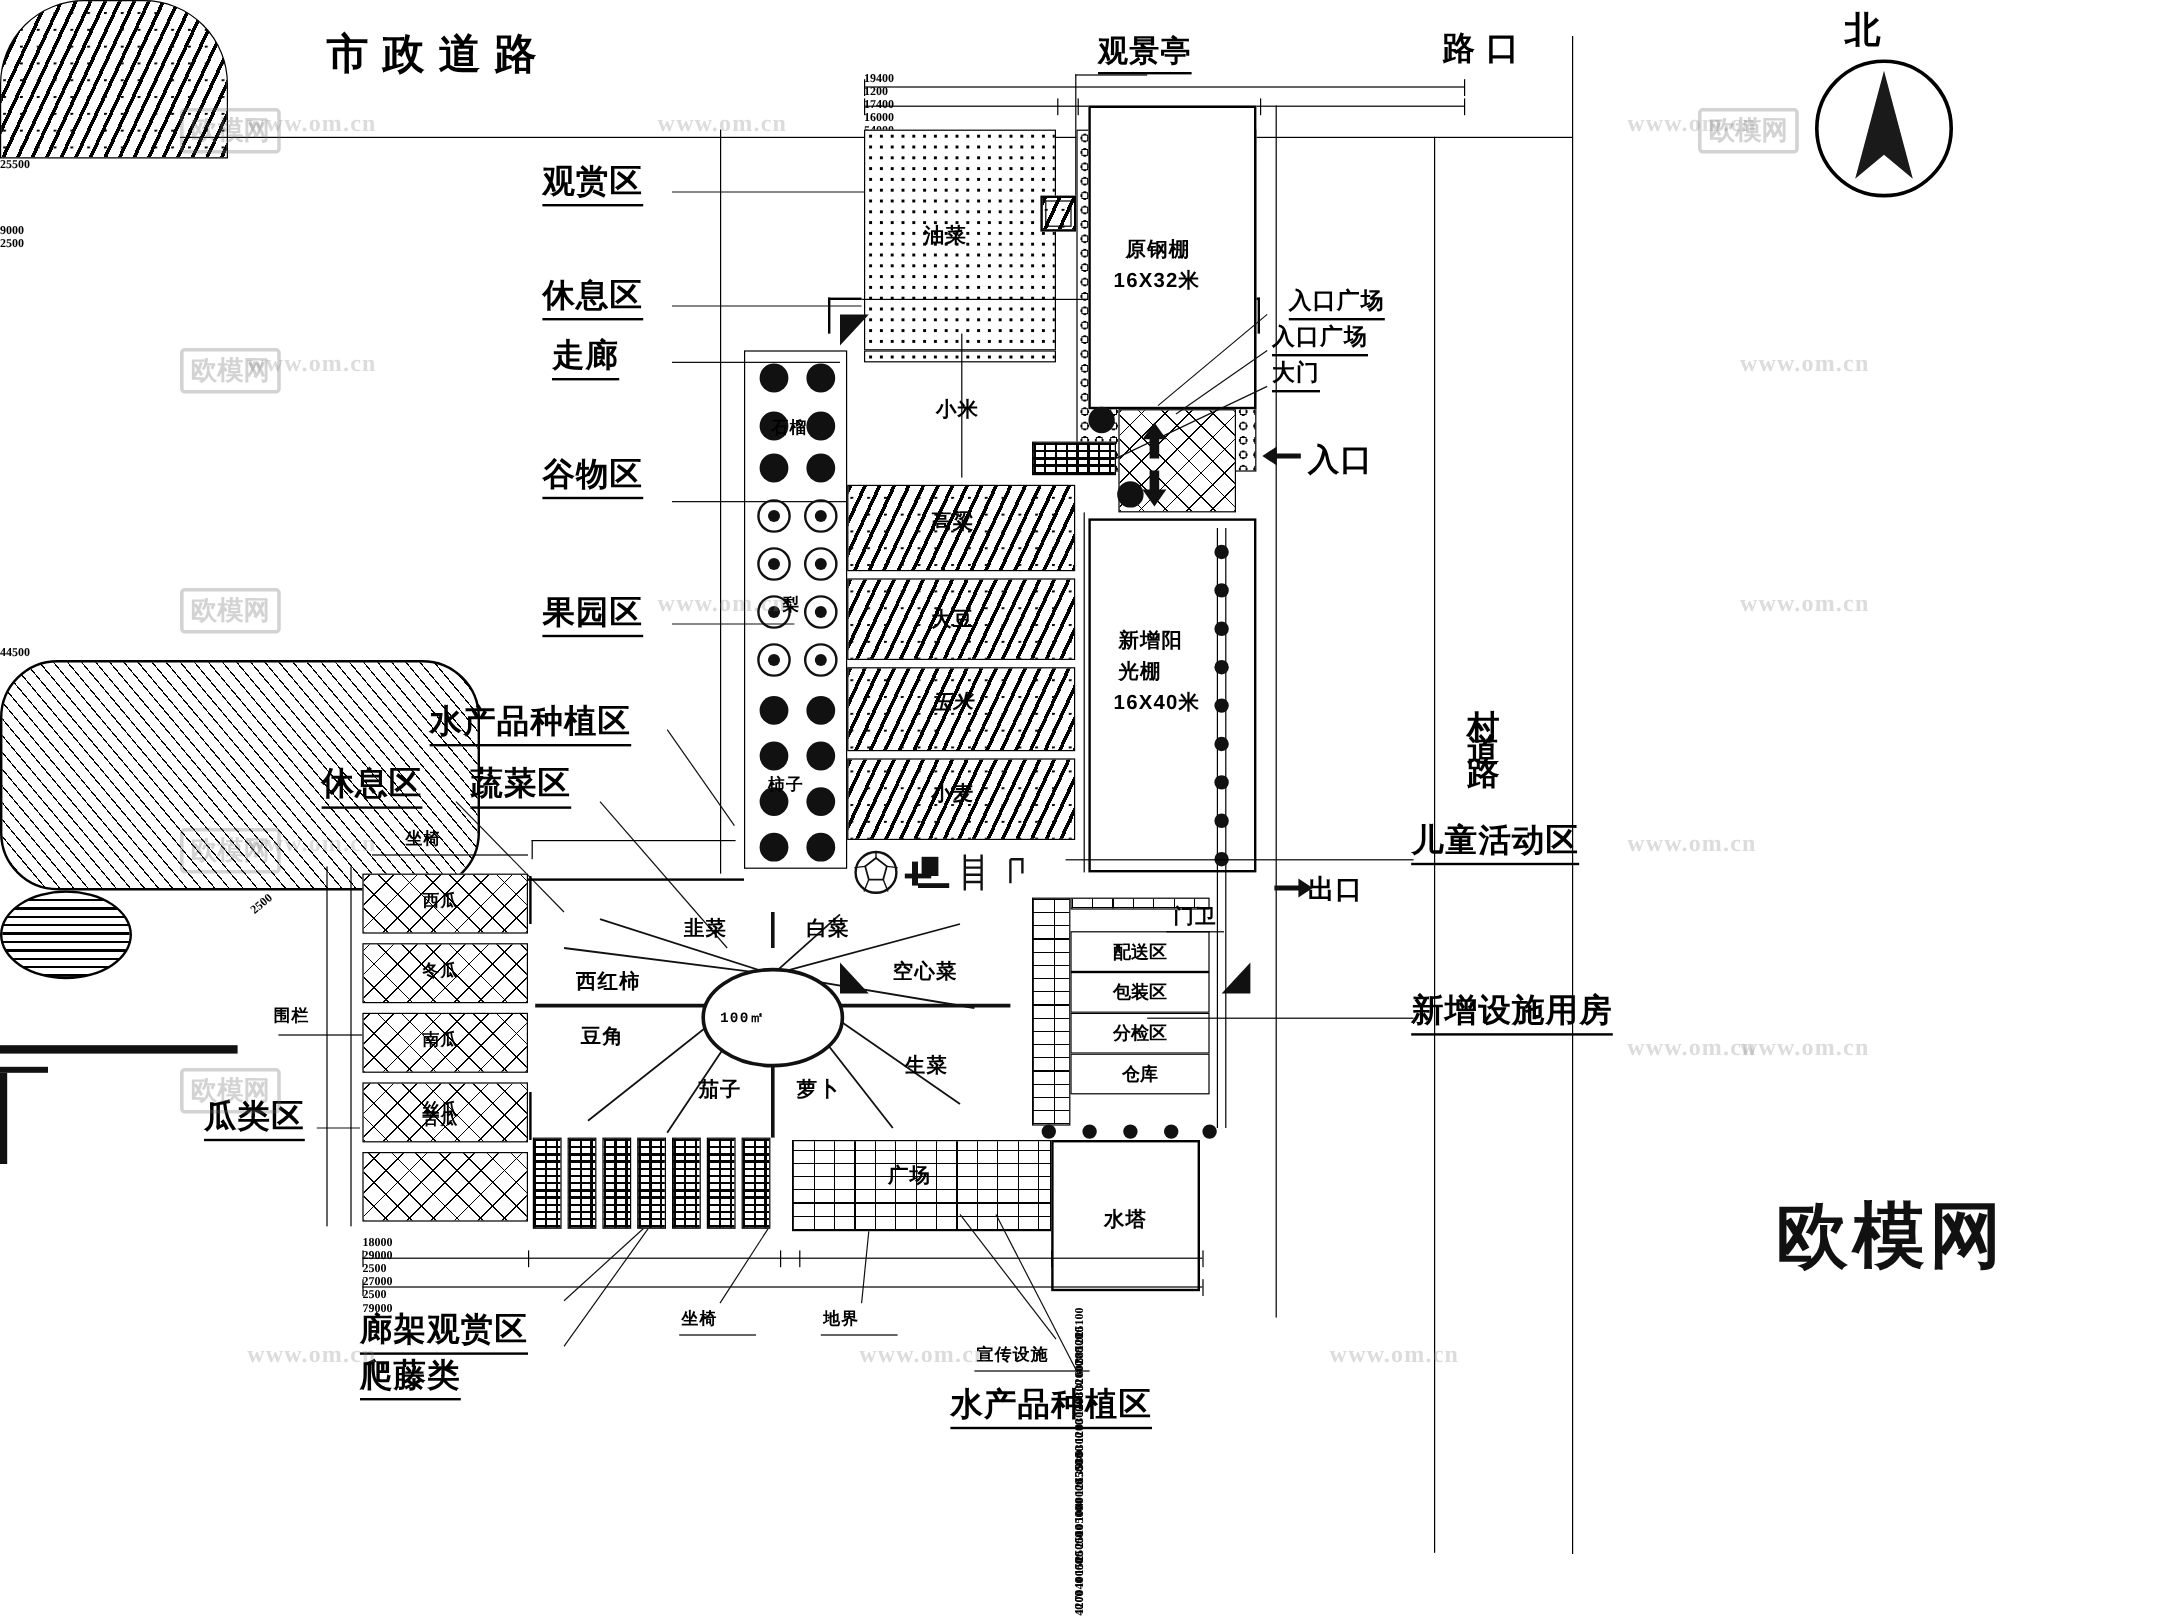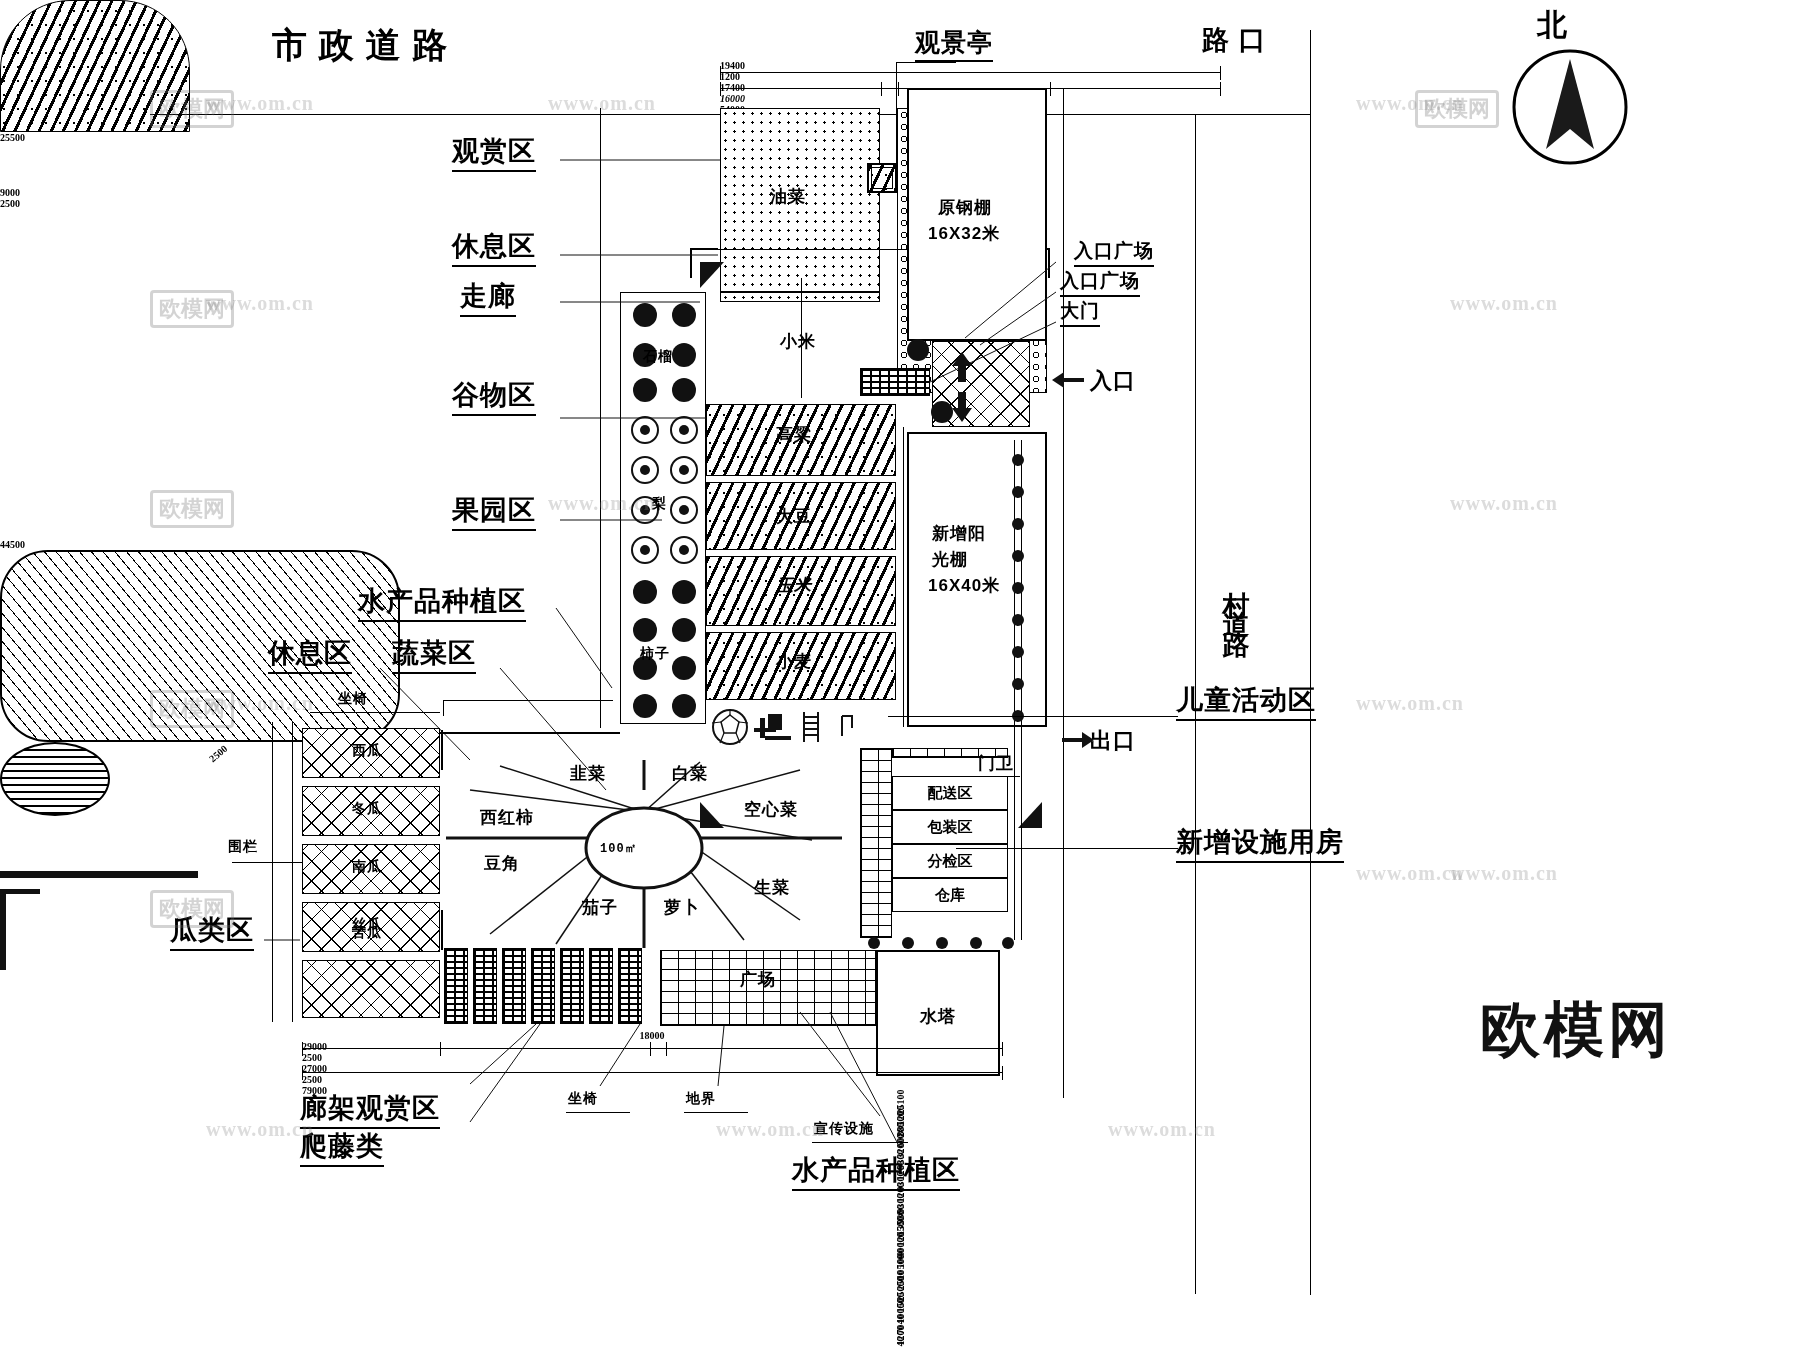--- a/index.html
+++ b/index.html
@@ -83,21 +83,21 @@
   <div class="vl" style="left:0px;top:22px;height:14px;"></div>
   <div class="vl" style="left:161px;top:22px;height:14px;"></div>
   <div class="vl" style="left:178px;top:22px;height:14px;"></div>
   <div class="vl" style="left:330px;top:22px;height:14px;"></div>
   <div class="vl" style="left:500px;top:22px;height:14px;"></div>
   <div class="vl" style="left:0px;top:6px;height:14px;"></div>
   <div class="vl" style="left:500px;top:6px;height:14px;"></div>
   <div class="dim" style="left:63px;top:14px;">19400</div>
   <div class="dim" style="left:153px;top:14px;">1200</div>
   <div class="dim" style="left:232px;top:14px;">17400</div>
-  <div class="dim" style="left:398px;top:14px;font-style:italic;">16000</div>
+  <div class="dim" style="left:398px;top:14px;">16000</div>
   <div class="dim" style="left:232px;top:-2px;">54000</div>
 </div>
 <div class="lbl callout" style="left:915px;top:26px;font-size:25px;">观景亭</div>
 <div class="vl" style="left:896px;top:62px;height:130px;"></div>
 <div class="hl" style="left:896px;top:62px;width:60px;"></div>
 
 <div class="h-hex box" style="left:720px;top:108px;width:160px;height:184px;"></div>
 <div class="lbl zname" style="left:770px;top:185px;">油菜</div>
 
 <div class="h-circ box" style="left:897px;top:108px;width:150px;height:285px;"></div>
@@ -257,21 +257,21 @@
       <circle cx="1018" cy="524" r="6"></circle>
     <circle cx="1018" cy="556" r="6"></circle>
       <circle cx="1018" cy="588" r="6"></circle>
       <circle cx="1018" cy="620" r="6"></circle>
     <circle cx="1018" cy="652" r="6"></circle>
       <circle cx="1018" cy="684" r="6"></circle>
       <circle cx="1018" cy="716" r="6"></circle>
   </g>
 </svg>
 
-<div class="lbl" style="left:1090px;top:366px;font-size:22px;">入口</div>
+<div class="lbl" style="left:1090px;top:366px;font-size:26px;">入口</div>
 <div class="lbl" style="left:1090px;top:726px;font-size:22px;">出口</div>
 <svg class="ov">
   <polygon points="1084,378 1064,378 1064,372 1052,380 1064,388 1064,382 1084,382" fill="#111"></polygon>
   <polygon points="1062,738 1082,738 1082,732 1094,740 1082,748 1082,742 1062,742" fill="#111"></polygon>
 </svg>
 
 <div class="lbl callout" style="left:1074px;top:238px;font-size:19px;">入口广场</div>
 <div class="lbl callout" style="left:1060px;top:268px;font-size:19px;">入口广场</div>
 <div class="lbl callout" style="left:1060px;top:298px;font-size:19px;">大门</div>
 <svg class="ov">
@@ -469,21 +469,21 @@
   <div class="hl" style="left:0;top:18px;width:700px;"></div>
   <div class="hl" style="left:0;top:42px;width:700px;"></div>
   <div class="vl" style="left:0;top:12px;height:14px;"></div>
   <div class="vl" style="left:138px;top:12px;height:14px;"></div>
   <div class="vl" style="left:348px;top:12px;height:14px;"></div>
   <div class="vl" style="left:364px;top:12px;height:14px;"></div>
   <div class="vl" style="left:574px;top:12px;height:14px;"></div>
   <div class="vl" style="left:700px;top:12px;height:14px;"></div>
   <div class="vl" style="left:0;top:36px;height:14px;"></div>
   <div class="vl" style="left:700px;top:36px;height:14px;"></div>
-  <div class="dim" style="left:48px;top:6px;text-align:center;">18000</div>
+  <div class="dim" style="left:48px;top:6px;">18000</div>
   <div class="dim" style="left:222px;top:6px;">29000</div>
   <div class="dim" style="left:344px;top:6px;">2500</div>
   <div class="dim" style="left:452px;top:6px;">27000</div>
   <div class="dim" style="left:670px;top:6px;">2500</div>
   <div class="dim" style="left:320px;top:30px;">79000</div>
 </div>
 
 <div class="lbl callout" style="left:300px;top:1090px;">廊架观赏区</div>
 <div class="lbl callout" style="left:300px;top:1128px;">爬藤类</div>
 <div class="lbl zname-sm" style="left:568px;top:1090px;">坐椅</div>

